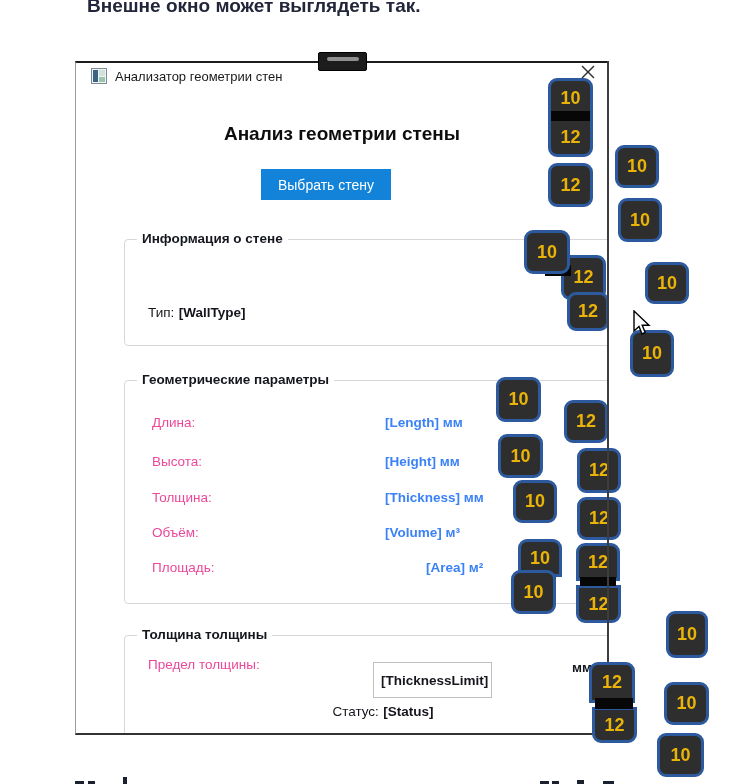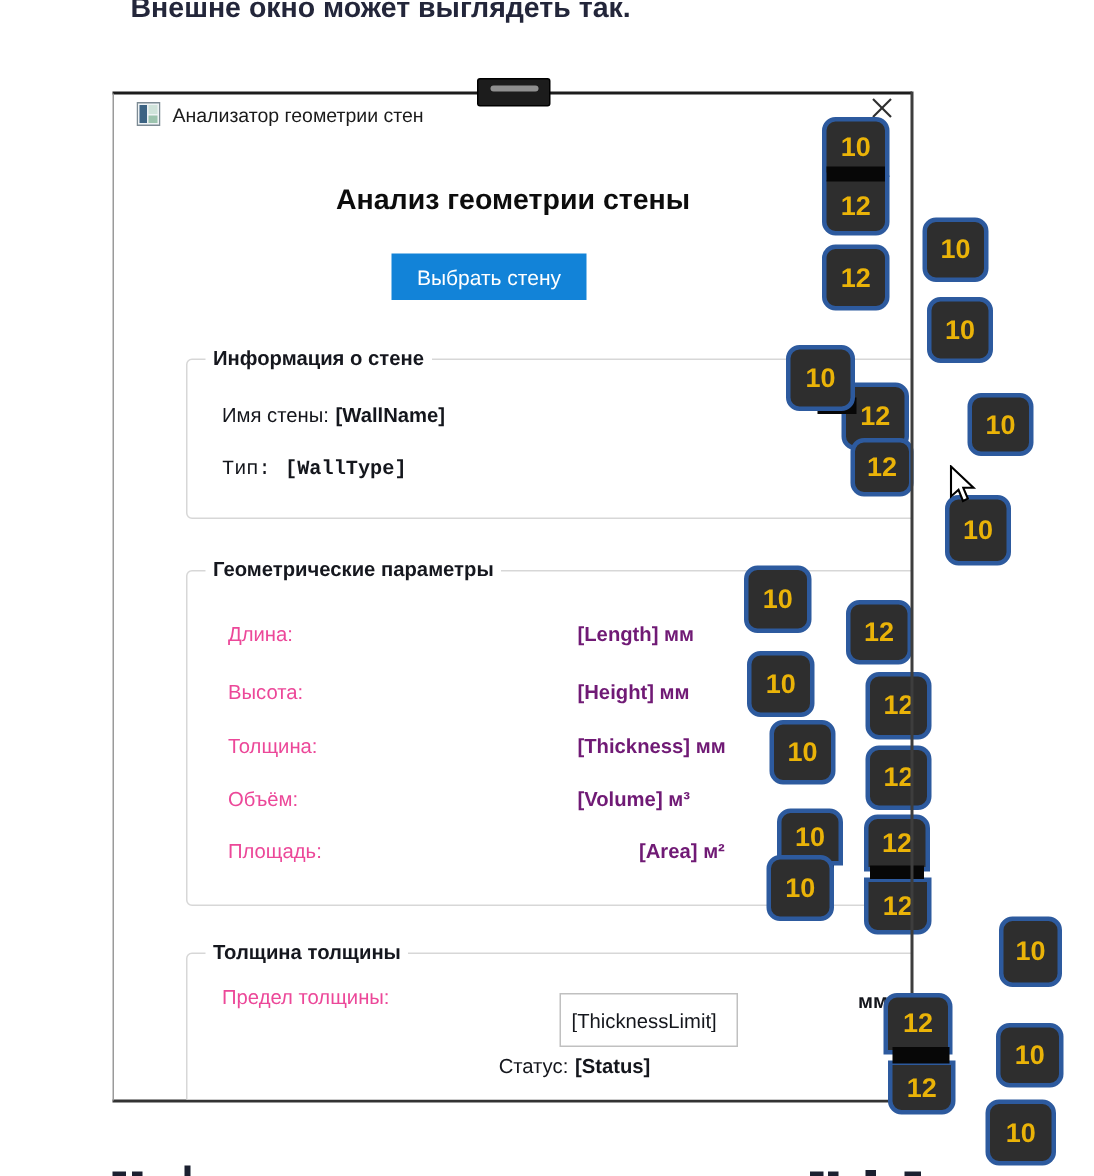--- a/index.html
+++ b/index.html
@@ -26,26 +26,26 @@
               display:flex;align-items:center;justify-content:center;cursor:pointer;}
 
   .groupbox{border:1px solid #d7d7d7;border-radius:4px;background:#fff;margin-left:28px;}
   .gb-caption{position:absolute;top:-9px;left:12px;background:#fff;padding:0 5px;
               font-size:13.5px;font-weight:600;color:#15171e;white-space:nowrap;}
   .g-info{left:20px;top:176px;width:490px;height:107px;}
   .g-geom{left:20px;top:317px;width:490px;height:224px;}
   .g-thick{left:20px;top:572px;width:490px;height:118px;}
 
   .row-label{font-size:13.5px;color:#ec4899;white-space:nowrap;}
-  .row-value{font-size:13.5px;font-weight:700;color:#701a75;white-space:nowrap;}
+  .row-value{font-size:13.5px;font-weight:700;color:#3b82f6;white-space:nowrap;}
   .inline-pair span{font-size:13.5px;color:#14161c;}
   .inline-pair .v{font-weight:700;}
 
   .limit-input{left:248px;top:26px;width:119px;height:36px;border:1px solid #c0c0c0;background:#fff;
-               font-family:"Liberation Sans",sans-serif;font-size:13.5px;font-weight:400;color:#14161c;
+               font-family:"Liberation Sans",sans-serif;font-size:13.5px;font-weight:700;color:#14161c;
                padding:0 0 0 7px;outline:none;}
   .unit{left:447px;top:24px;font-size:13.5px;font-weight:700;color:#14161c;}
   .status-line{left:0;top:66px;width:100%;text-align:center;padding-left:28px;}
 
   
   .badge{position:absolute;box-sizing:border-box;background:#2e2e2e;border:3px solid #2d5a9e;
          border-radius:9px;color:#eab308;font-size:18px;font-weight:bold;
          display:flex;align-items:center;justify-content:center;z-index:30;
          font-family:"Liberation Sans",sans-serif;}
   .badge.under{z-index:10;}
@@ -83,25 +83,21 @@
         <line x1="15" y1="3" x2="3" y2="15" stroke="#2e2e2e" stroke-width="1.4"></line>
       </svg>
     </div>
 
     <div class="abs heading">Анализ геометрии стены</div>
 
     <button class="abs select-btn">Выбрать стену</button>
 
     <div class="abs groupbox g-info">
       <div class="gb-caption">Информация о стене</div>
-      <div class="abs inline-pair" style="left:23px;top:28px;">
-        <span>Имя стены:</span>
-        <span class="v">[WallName]</span>
-      </div>
-      <div class="abs inline-pair" style="left:23px;top:63px;font-family:Liberation Mono, monospace;">
+      <div class="abs inline-pair" style="left:23px;top:63px;">
         <span>Тип:</span>
         <span class="v">[WallType]</span>
       </div>
     </div>
 
     <div class="abs groupbox g-geom">
       <div class="gb-caption">Геометрические параметры</div>
       <div class="abs row-label" style="left:27px;top:34px;">Длина:</div>
       <div class="abs row-value" style="left:260px;top:34px;">[Length] мм</div>
       <div class="abs row-label" style="left:27px;top:73px;">Высота:</div>

